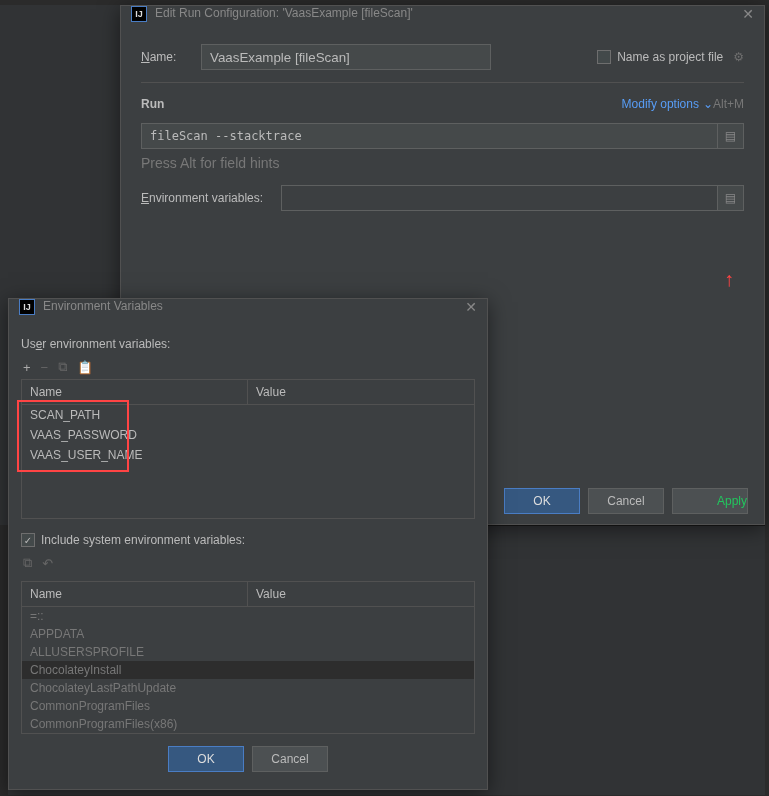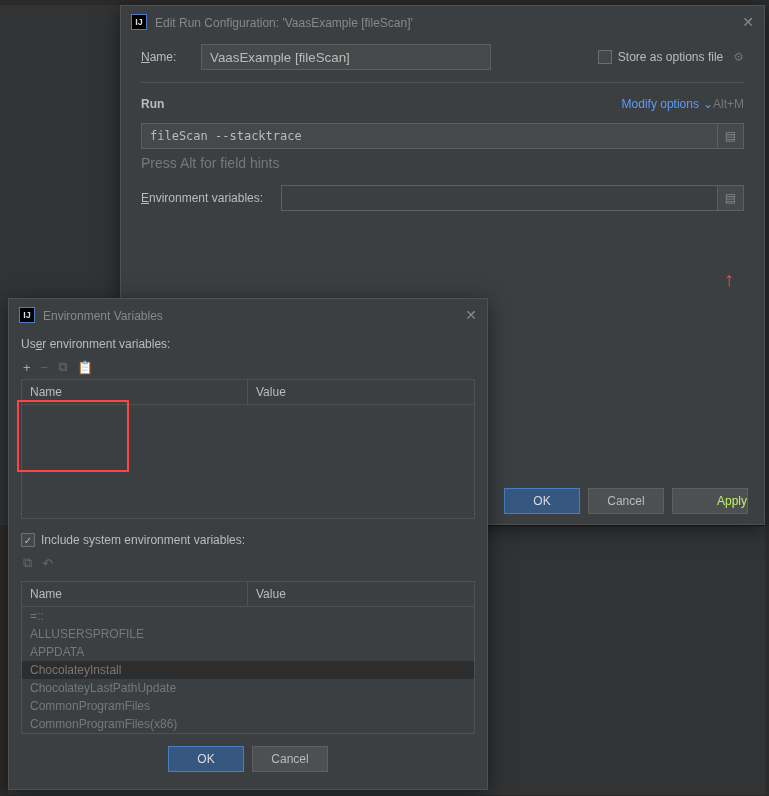--- a/index.html
+++ b/index.html
@@ -21,22 +21,22 @@
 }
 .main-window {
   left: 120px;
   top: 5px;
   width: 645px;
   height: 520px;
 }
 .title-bar {
   height: 30px;
   display: flex;
-  align-items: flex-end;
-  padding: 6px 10px;
+  align-items: flex-start;
+  padding: 0 10px;
   color: #888;
 }
 .ij-icon {
   width: 16px;
   height: 16px;
   background: #000;
   border: 1px solid #4a7dc4;
   margin-right: 8px;
   display: flex;
   align-items: center;
@@ -158,21 +158,21 @@
   align-items: center;
   justify-content: center;
   cursor: pointer;
   text-align: right;
 }
 .btn.primary {
   background: #365880;
   border-color: #4a7dc4;
   color: #ddd;
 }
-.btn.disabled { color: #bef264; padding-left: 44px; }
+.btn.disabled { color: #22c55e; padding-left: 44px; }
 .red-arrow {
   position: absolute;
   color: #ff4444;
   font-size: 20px;
 }
 .arrow-up { left: 724px; top: 268px; }
 .arrow-down { left: 30px; top: 318px; }
 
 .env-window {
   left: 8px;
@@ -276,21 +276,21 @@
     <div class="ij-icon">IJ</div>
     <span>Edit Run Configuration: 'VaasExample [fileScan]'</span>
     <span class="close-icon">✕</span>
   </div>
   <div class="content">
     <div class="row">
       <span class="label"><span class="underline">N</span>ame:</span>
       <input class="text-input" style="max-width: 290px;" value="VaasExample [fileScan]">
       <div class="checkbox-wrap">
         <div class="checkbox"></div>
-        <span>Store as options file</span>
+        <span>Name as project file</span>
         <span class="gear-icon">⚙</span>
       </div>
     </div>
     <hr class="separator">
     <div class="row">
       <span class="section-title">Run</span>
       <span class="modify-link">
         <span>Modify options</span>
         <span>⌄</span>
       </span>
@@ -337,45 +337,59 @@
       <span class="toolbar-icon">+</span>
       <span class="toolbar-icon dim">−</span>
       <span class="toolbar-icon dim">⧉</span>
       <span class="toolbar-icon">📋</span>
     </div>
     <div class="table" style="height:140px">
       <div class="thead">
         <div class="th name">Name</div>
         <div class="th value">Value</div>
       </div>
+      <div class="tbody" id="user-tbody">
+          <div class="tr">
+            <div class="td">SCAN_PATH</div>
+            <div class="td"></div>
+          </div>
+          <div class="tr">
+            <div class="td">VAAS_PASSWORD</div>
+            <div class="td"></div>
+          </div>
+          <div class="tr">
+            <div class="td">VAAS_USER_NAME</div>
+            <div class="td"></div>
+          </div>
+        </div>
     </div>
     <div class="row" style="margin-top:14px;margin-bottom:4px">
       <div class="check-on">✓</div>
       <span style="margin-left:6px">Include system environment variables:</span>
     </div>
     <div class="toolbar-row">
       <span class="toolbar-icon dim">⧉</span>
       <span class="toolbar-icon dim">↶</span>
     </div>
     <div class="table sys-table">
       <div class="thead">
         <div class="th name">Name</div>
         <div class="th value">Value</div>
       </div>
       <div class="sys-tbody" id="sys-tbody">
           <div class="sys-tr">
             <div class="sys-td">=::</div>
             <div class="sys-td"></div>
           </div>
           <div class="sys-tr">
+            <div class="sys-td">APPDATA</div>
+            <div class="sys-td"></div>
+          </div>
+          <div class="sys-tr">
             <div class="sys-td">ALLUSERSPROFILE</div>
-            <div class="sys-td"></div>
-          </div>
-          <div class="sys-tr">
-            <div class="sys-td">APPDATA</div>
             <div class="sys-td"></div>
           </div>
           <div class="sys-tr highlighted">
             <div class="sys-td">ChocolateyInstall</div>
             <div class="sys-td"></div>
           </div>
           <div class="sys-tr">
             <div class="sys-td">ChocolateyLastPathUpdate</div>
             <div class="sys-td"></div>
           </div>

